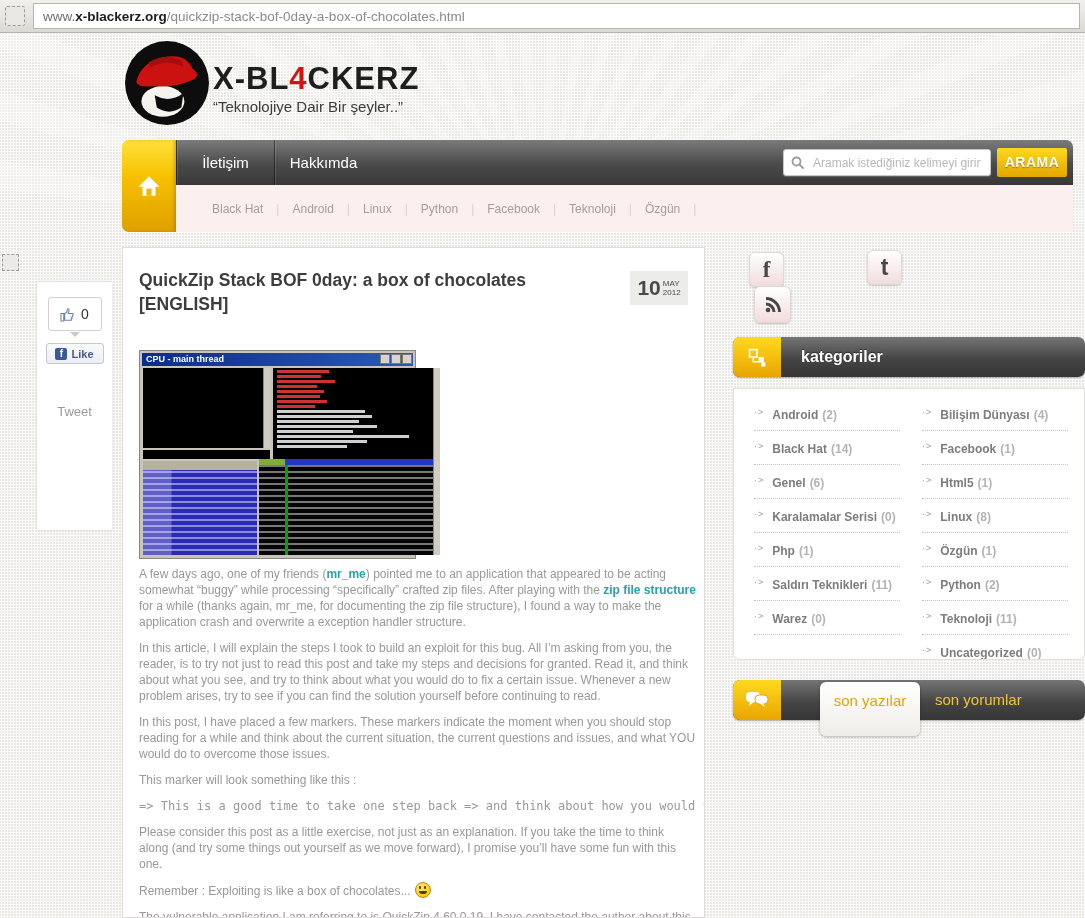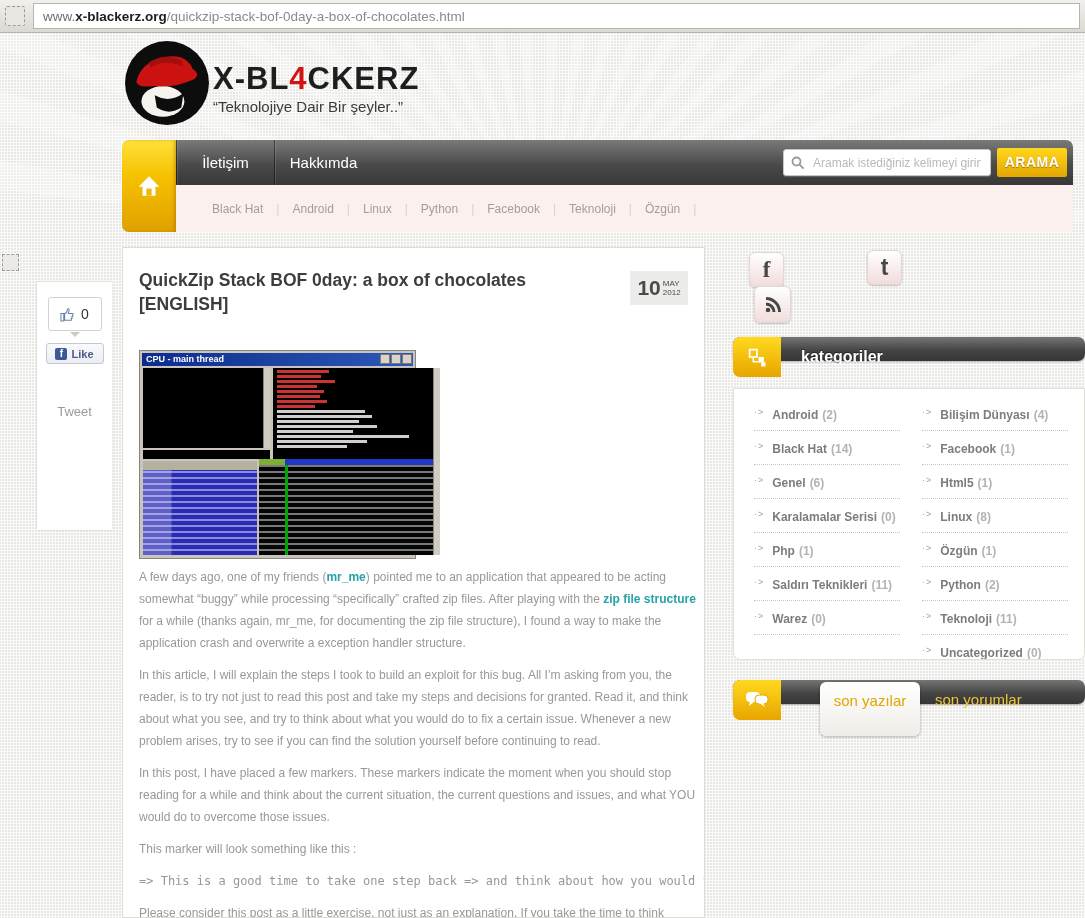--- a/index.html
+++ b/index.html
@@ -75,21 +75,21 @@
     background-image:repeating-linear-gradient(0deg, rgba(0,0,0,0) 0 4px, rgba(235,235,235,.5) 4px 6px);}
   .p-br .hl{position:absolute;left:0;top:0;right:6px;height:6px;background:#2038c8;}
   .p-br .hl i{position:absolute;left:0;top:0;width:26px;height:6px;background:#7fae37;display:block;}
   .p-br .gline{position:absolute;left:26px;top:6px;width:3px;bottom:0;background:#00a400;}
   .sbv{position:absolute;right:0;top:0;bottom:0;width:6px;background:#d0ccc2;border-left:1px solid #8a8780;}
   .noise{position:absolute;left:0;top:0;right:0;bottom:0;overflow:hidden;}
   .noise i{display:block;height:3px;margin:2px 0 0 4px;}
   .nr{background:#c33;}
   .nw{background:#cfcfcf;}
   
-  .art p{margin:0 0 10px;font-size:12px;line-height:22px;color:#989898;width:557px;}
+  .art p{margin:0 0 10px;font-size:12px;line-height:16px;color:#989898;width:557px;}
   .art .gap{margin-top:9px;}
   .tlink{color:#28a2a8;font-weight:bold;cursor:pointer;}
   .marker{font-family:"DejaVu Sans Mono",monospace;font-size:11px;color:#9a9a9a;white-space:nowrap;margin:14px 0 12px;}
   .smiley{display:inline-block;width:14px;height:14px;border-radius:50%;vertical-align:-3px;margin-left:5px;position:relative;
     background:radial-gradient(circle at 35% 30%,#ffe878,#f6bc00);border:1px solid #c08a00;}
   .smiley i{position:absolute;width:2px;height:3px;background:#5a3a00;top:3px;border-radius:1px;}
   .smiley .e1{left:3px;} .smiley .e2{left:8px;}
   .smiley .m{position:absolute;left:3px;top:8px;width:8px;height:3px;background:#5a3a00;border-radius:0 0 6px 6px;}
   
   .fbw{position:absolute;left:37px;top:282px;width:75px;height:248px;background:#fff;box-shadow:0 0 2px rgba(0,0,0,.15);text-align:center;}
@@ -103,21 +103,21 @@
     line-height:12px;text-align:center;}
   .tweet{margin-top:40px;color:#9b9b9b;font-size:13px;cursor:pointer;}
   .mini-dash{position:absolute;left:2px;top:254px;width:15px;height:15px;border:1px dashed #9a9a9a;background:#eceae6;}
   
   .sq-icon{position:absolute;width:33px;height:33px;border-radius:6px;border:1px solid #e3d6d6;
     background:linear-gradient(#ffffff,#f2dcdc);box-shadow:0 1px 2px rgba(0,0,0,.2);
     display:flex;align-items:center;justify-content:center;color:#474747;cursor:pointer;}
   .sq-f{left:749px;top:252px;font-size:23px;font-weight:bold;font-family:"Liberation Serif",serif;}
   .sq-t{left:867px;top:250px;font-size:23px;font-weight:bold;}
   .sq-rss{left:754px;top:286px;width:35px;height:35px;}
-  .side-hd{position:absolute;left:733px;width:352px;height:24px;border-radius:7px;
+  .side-hd{position:absolute;left:733px;width:352px;height:40px;border-radius:7px;
     background:linear-gradient(#757575,#454545 55%,#353535);box-shadow:0 1px 2px rgba(0,0,0,.3);}
   .ybox{position:absolute;left:0;top:0;width:48px;height:40px;border-radius:7px 0 0 7px;
     background:linear-gradient(#ffd91e,#e8a500);display:flex;align-items:center;justify-content:center;}
   .hd-label{position:absolute;left:68px;top:0;line-height:40px;color:#fff;font-size:16px;font-weight:bold;
     text-shadow:0 -1px 1px rgba(0,0,0,.5);}
   .cat-box{position:absolute;left:733px;top:388px;width:352px;height:272px;box-sizing:border-box;background:#fff;
     border:1px solid #e2e0da;border-radius:0 0 7px 7px;padding:8px 16px 8px 20px;display:flex;gap:22px;overflow:hidden;}
   .cat-box ul{list-style:none;margin:0;padding:0;width:50%;}
   .cat-box li{display:flex;gap:8px;align-items:flex-start;padding:8px 0 7px;border-bottom:1px dotted #c7c5bf;cursor:pointer;}
   .arr{color:#a59c8e;font-size:9px;margin-top:2px;flex:0 0 auto;letter-spacing:1px;}

